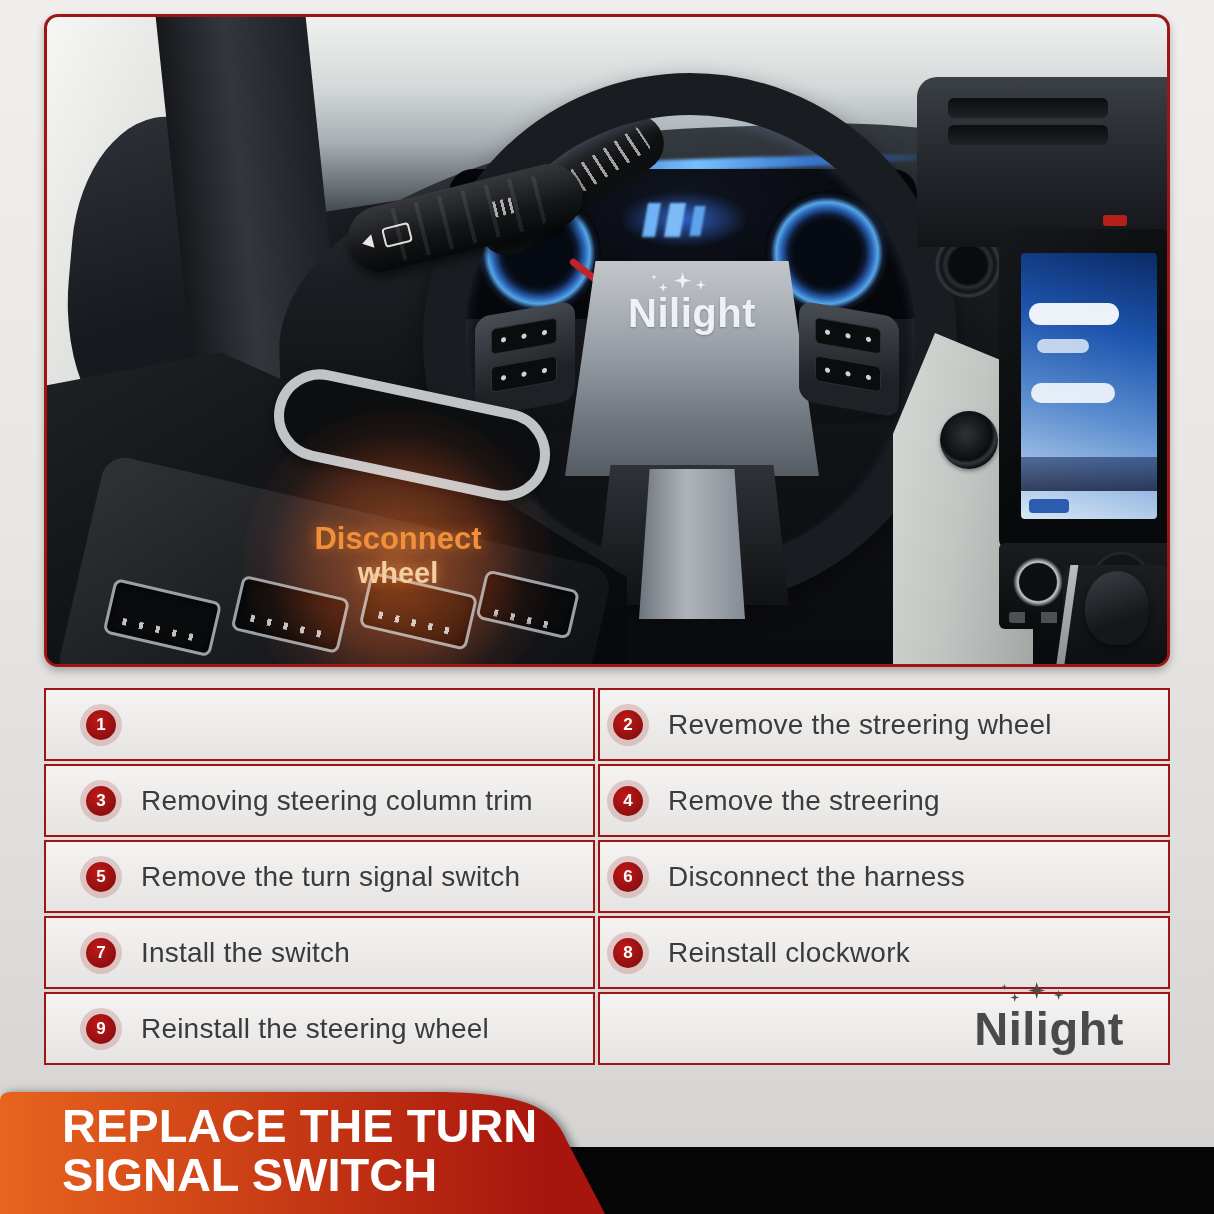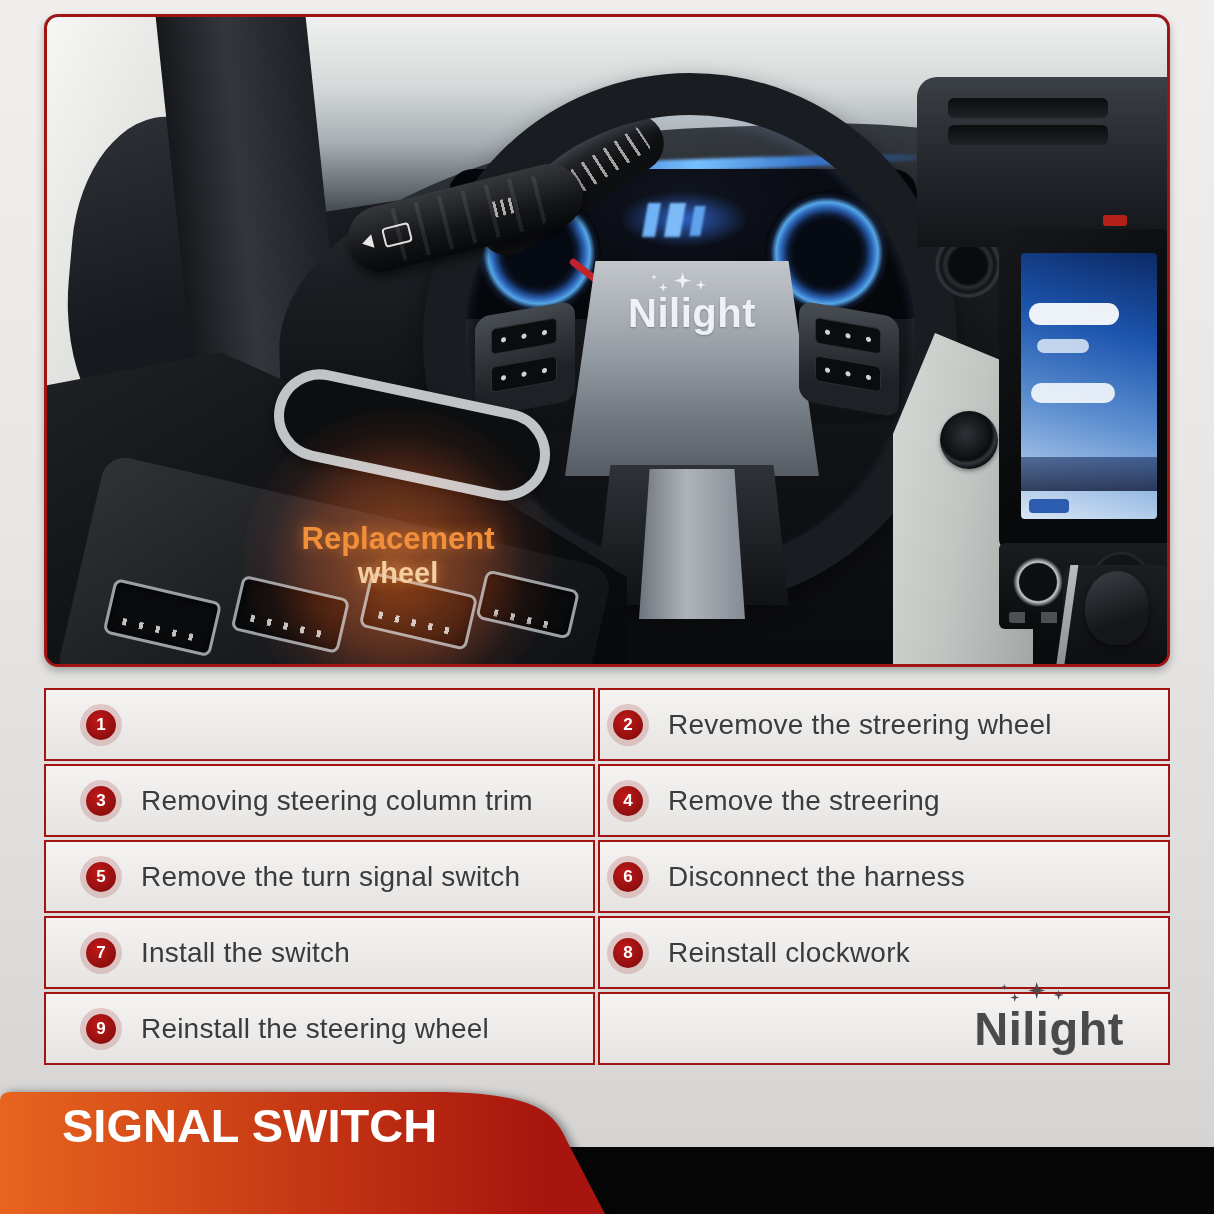--- a/index.html
+++ b/index.html
@@ -268,21 +268,21 @@
     <div class="ph-door"></div>
     <div class="ph-handle"></div>
     <div class="ph-armrest">
       <div class="sw sw1"></div>
       <div class="sw sw2"></div>
       <div class="sw sw3"></div>
       <div class="sw sw4"></div>
     </div>
     <div class="ph-glow"></div>
     <div class="ph-label">
-      <div class="l1">Replacement</div>
+      <div class="l1">Disconnect</div>
       <div class="l2">wheel</div>
     </div>
   </div>
 
   <div class="steps-grid">
     <div class="cell lcol">
       <span class="badge">1</span>
     </div>
     <div class="cell rcol">
       <span class="badge">2</span>
@@ -334,16 +334,17 @@
         <linearGradient id="bannerGrad" x1="0" y1="0" x2="1" y2="0">
           <stop offset="0" stop-color="#e8641e"></stop>
           <stop offset="0.55" stop-color="#c23313"></stop>
           <stop offset="0.9" stop-color="#a8150e"></stop>
         </linearGradient>
       </defs>
       <path class="banner-path" d="M0 16 Q0 7 12 7 L430 7 C495 7 532 14 552 33 Q561 42 567 56 L605 129 L0 129 Z" fill="url(#bannerGrad)"></path>
     </svg>
   </div>
   <div class="footer-title">
+    <div>REPLACE THE TURN</div>
     <div>SIGNAL SWITCH</div>
   </div>
 
 </div>
 
 </body></html>

